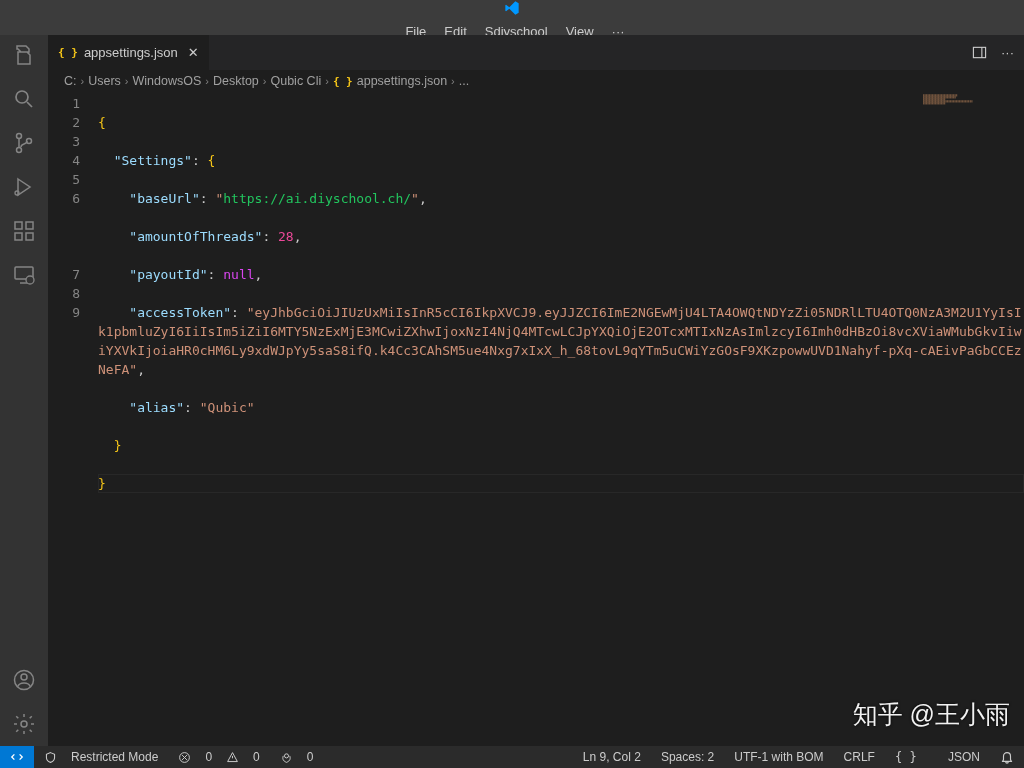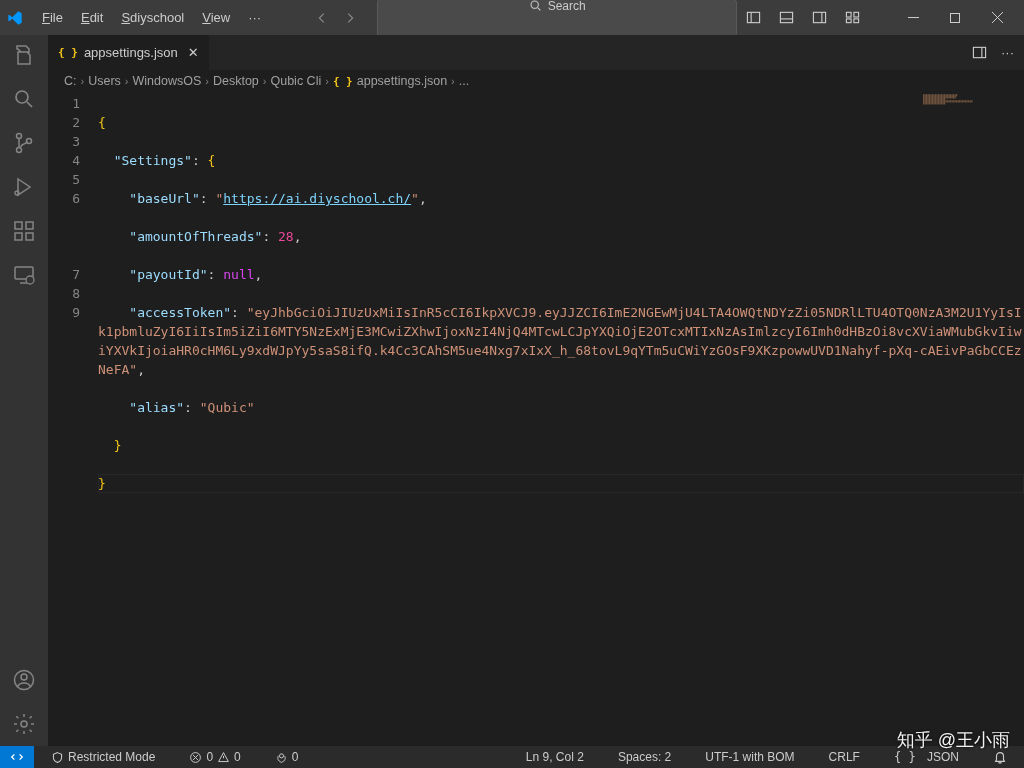--- a/index.html
+++ b/index.html
@@ -1,17 +1,17 @@
 <!DOCTYPE html>
 <html><head>
 <meta charset="utf-8">
 <style>
 * { margin:0; padding:0; box-sizing:border-box; }
 body { font-family:'Segoe UI',Arial,sans-serif; font-size:13px; background:#1e1e1e; color:#ccc; width:1024px; height:768px; overflow:hidden; display:flex; flex-direction:column; position:relative; }
-.titlebar { height:35px; background:#3c3c3c; display:flex; align-items:center; padding:0 6px; gap:4px; }
+.titlebar { height:35px; background:#3c3c3c; display:flex; align-items:center; padding:0 6px; gap:4px;flex-direction:column; }
 .vscode-icon { width:18px; height:18px; display:flex; align-items:center; justify-content:center; }
 .menu-items { display:flex; gap:2px; margin-left:6px; }
 .menu-item { padding:4px 8px; cursor:pointer; border-radius:3px; }
 .menu-u { text-decoration:underline; }
 .nav-arrows { display:flex; gap:10px; margin-left:40px; color:#888; }
 .nav-arrow { display:flex; align-items:center; justify-content:center; width:18px; height:18px; }
 .search-box { flex:1; max-width:360px; margin-left:14px; height:40px; background:#4a4a4a; border:1px solid #5a5a5a; border-radius:5px; display:flex; justify-content:center; gap:6px; color:#ccc; font-size:12px; }
 .title-right { margin-left:auto; display:flex; gap:12px; align-items:center; color:#ccc; }
 .layout-icons { display:flex; gap:18px; margin-right:20px; }
 .win-controls { display:flex; gap:0; }
@@ -28,31 +28,31 @@
 .tabs-right { margin-left:auto; display:flex; align-items:center; gap:14px; padding-right:10px; color:#ccc; }
 .breadcrumb { height:22px; display:flex; align-items:center; gap:4px; padding:0 16px; font-size:12.5px; color:#a0a0a0; background:#1e1e1e; }
 .bc-sep { color:#808080; font-size:11px; }
 .code-wrap { flex:1; display:flex; position:relative; min-height:0; }
 .gutter { width:50px; text-align:right; padding-right:18px; color:#858585; font-family:Consolas,monospace; font-size:13px; line-height:19px; padding-top:2px; user-select:none; }
 .code { flex:1; font-family:Consolas,monospace; font-size:13px; line-height:19px; white-space:pre-wrap; word-break:break-all; padding-top:2px; overflow:hidden; position:relative; }
 .minimap { position:absolute; right:6px; top:2px; width:95px; height:30px; opacity:.6; font-size:2px; line-height:2px; letter-spacing:.3px; color:#c58a5e; overflow:hidden; }
 .brace { color:#f5c518; }
 .key { color:#9cdcfe; }
 .str { color:#ce9178; }
-.url { color:#7dd3fc; text-decoration:underline; }
+.url { color:#22c55e; }
 .num { color:#ec4899; }
 .null { color:#d946ef; }
 .punc { color:#ccc; }
 .colon { color:#ccc; }
 .line9 { box-shadow: inset 0 0 0 1px #282828; }
 .statusbar { height:22px; background:#2b2b2b; display:flex; align-items:center; font-size:12px; color:#ccc; }
 .sb-remote { width:34px; height:22px; background:#0078d4; display:flex; align-items:center; justify-content:center; color:#fff; }
-.sb-item { padding:0 17px; display:flex; align-items:center; gap:4px; height:22px; }
+.sb-item { padding:0 10px; display:flex; align-items:center; gap:14px; height:22px; }
 .sb-right { margin-left:auto; display:flex; }
-.watermark { position:absolute; right:14px; bottom:16px; color:#f2f2f2; font-size:18px; font-family:"Microsoft YaHei",sans-serif; text-shadow:0 0 3px #000; }
+.watermark { position:absolute; right:14px; bottom:37px; color:#f2f2f2; font-size:25px; font-family:"Microsoft YaHei",sans-serif; text-shadow:0 0 3px #000; }
 svg { display:block; }
 </style>
 </head>
 <body>
 
 <div class="titlebar">
   <span class="vscode-icon">
     <svg width="16" height="16" viewBox="0 0 24 24">
         <path fill="#0098ff" d="M17 2l5 3v14l-5 3-9-9-5 4-1-1V8l1-1 5 4 9-9z"></path>
       </svg>

